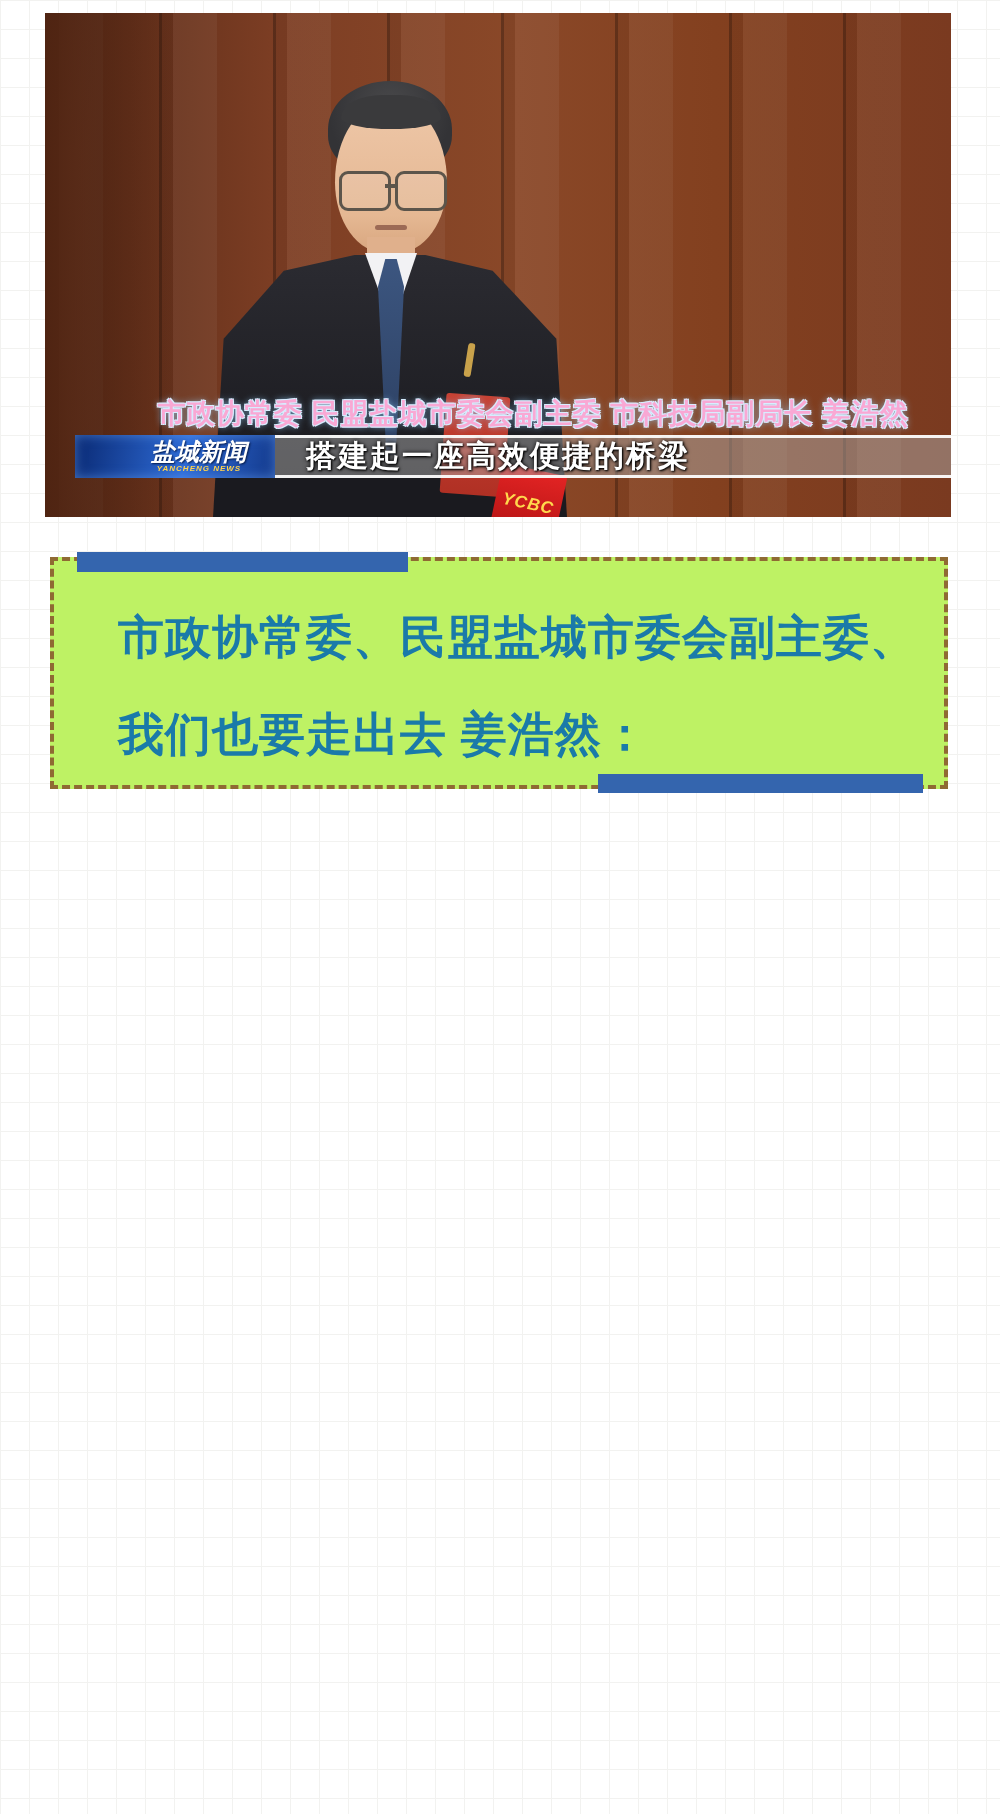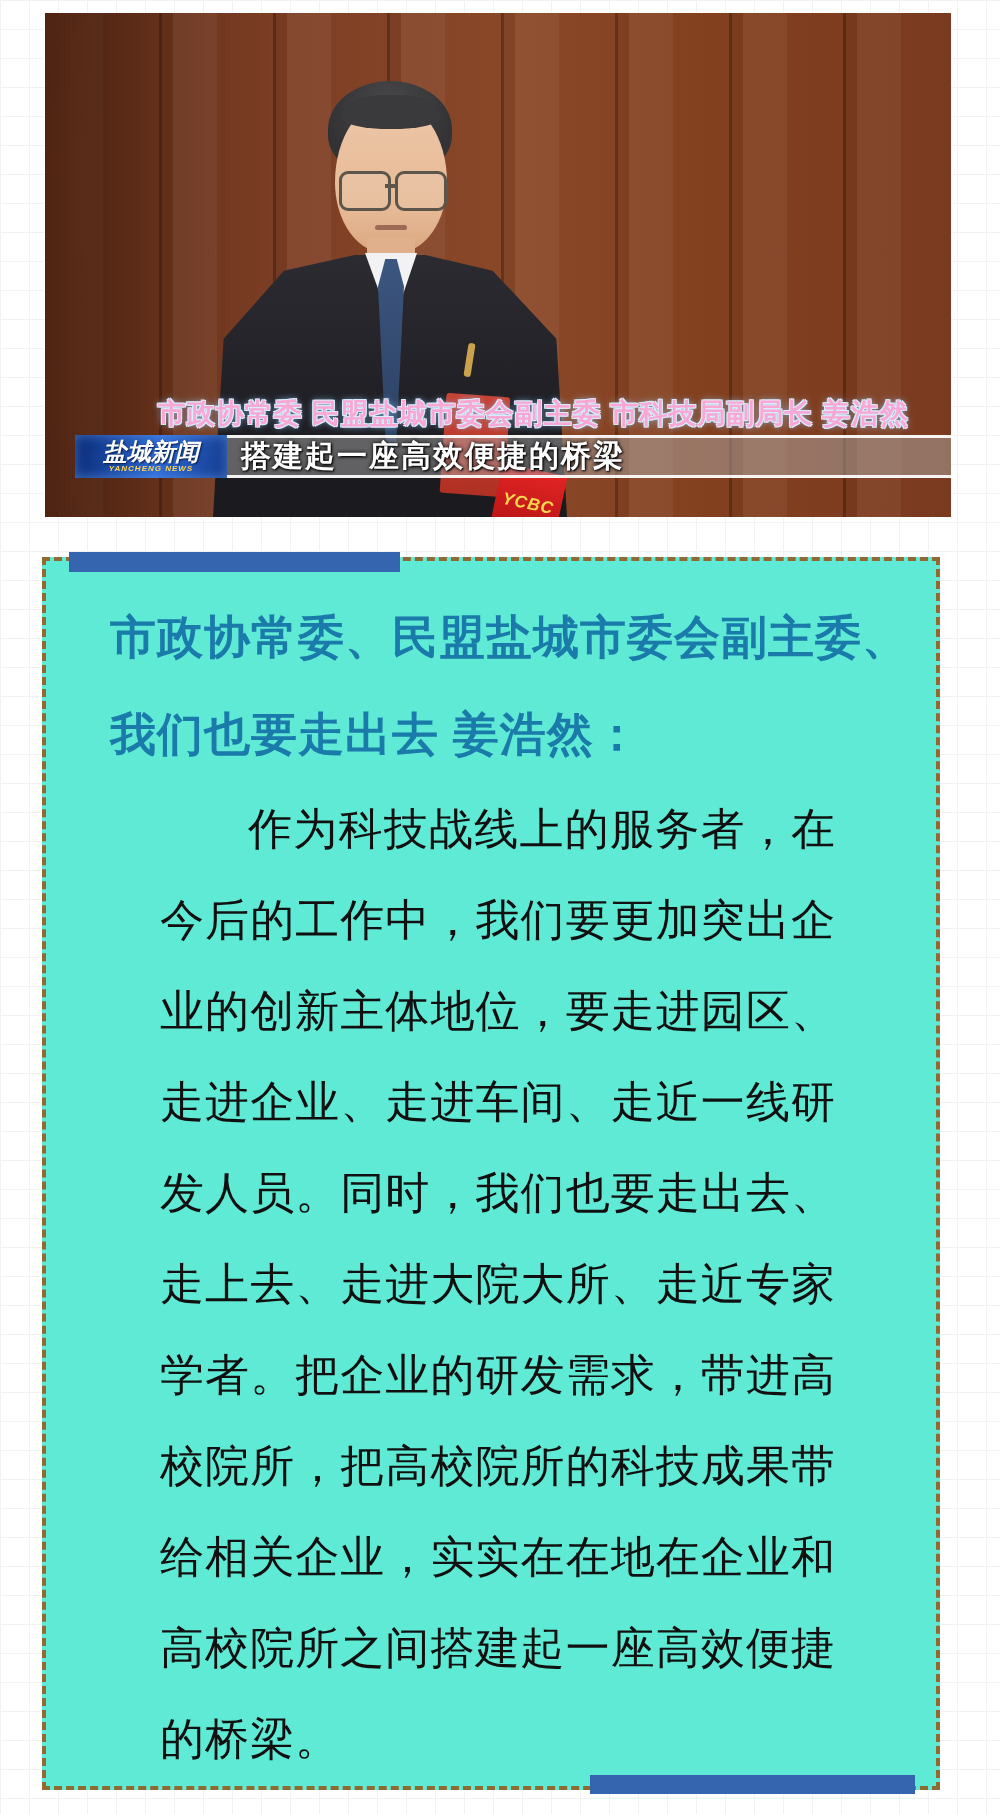--- a/index.html
+++ b/index.html
@@ -76,37 +76,38 @@
     position:absolute;right:42px;bottom:84px;
     font-size:28px;font-weight:bold;color:#f9a8d4;letter-spacing:1px;white-space:nowrap;
     text-shadow:-1px -1px 0 #d8edff,1px -1px 0 #d8edff,-1px 1px 0 #d8edff,1px 1px 0 #d8edff,0 0 7px #8fc8f2;
   }
   .newsbar{position:absolute;left:30px;right:0;bottom:39px;height:43px;display:flex;align-items:stretch;}
   .logo{
     width:152px;flex:0 0 152px;position:relative;
     background:linear-gradient(100deg,#0a2a74 0,#2e6bd6 55%,#143a8c 100%);
     display:flex;flex-direction:column;align-items:center;justify-content:center;
     box-shadow:inset 0 0 12px rgba(120,180,255,0.5);
+    padding-left:48px;
   }
   .logo-zh{color:#ffffff;font-weight:bold;font-style:italic;font-size:24px;line-height:24px;
     text-shadow:1px 1px 2px #061b4a;}
   .logo-en{color:#ffd34d;font-style:italic;font-size:8px;line-height:9px;letter-spacing:1px;font-weight:bold;}
   .headline{
-    flex:1;display:flex;align-items:center;padding-left:14px;
+    flex:1;display:flex;align-items:center;padding-left:31px;
     background:rgba(175,175,175,0.48);
     border-top:3px solid rgba(255,255,255,0.92);
     border-bottom:3px solid rgba(255,255,255,0.92);
     color:#ffffff;font-weight:bold;font-size:30px;letter-spacing:2px;
     text-shadow:0 0 4px #000,1px 1px 2px #000;
   }
 
   
   .quote-box{
-    position:absolute;left:42px;top:557px;width:898px;box-sizing:border-box;
-    border:4px dashed #8f6a33;background:#5eead4;
+    position:absolute;left:50px;top:557px;width:898px;box-sizing:border-box;
+    border:4px dashed #8f6a33;background:#bef264;
     padding:28px 64px 2px 64px;
   }
   .bar{position:absolute;background:#3465ae;}
   .bar-top{left:23px;top:-9px;width:331px;height:20px;}
   .bar-bottom{right:21px;bottom:-8px;width:325px;height:19px;}
   .qh{margin:0;padding:0;font-size:46px;line-height:97px;font-weight:bold;color:#1a7aa9;letter-spacing:1px;}
   .qh-line{display:block;white-space:nowrap;}
   .qbody{
     margin:0 36px 0 50px;font-size:44px;line-height:91px;color:#101010;
     text-align:justify;text-indent:2em;letter-spacing:1px;
@@ -151,16 +152,15 @@
     </div>
   </div>
 
   <div class="quote-box">
     <div class="bar bar-top"></div>
     <div class="bar bar-bottom"></div>
     <h2 class="qh">
       <span class="qh-line">市政协常委、民盟盐城市委会副主委、</span>
       <span class="qh-line">我们也要走出去 姜浩然：</span>
     </h2>
-    <p class="qbody">作为科技战线上的服务者，在今后的工作中，我们要更加突出企业的创新主体地位，要走进园区、走进企业、走进车间、走近一线研发人员。同时，我们也要走出去、走上去、走进大院大所、走近专家学者。把企业的研发需求，带进高校院所，把高校院所的科技成果带给相关企业，实实在在地在企业和高校院所之间搭建起一座高效便捷的桥梁。</p>
   </div>
 
 </div>
 
 </body></html>

